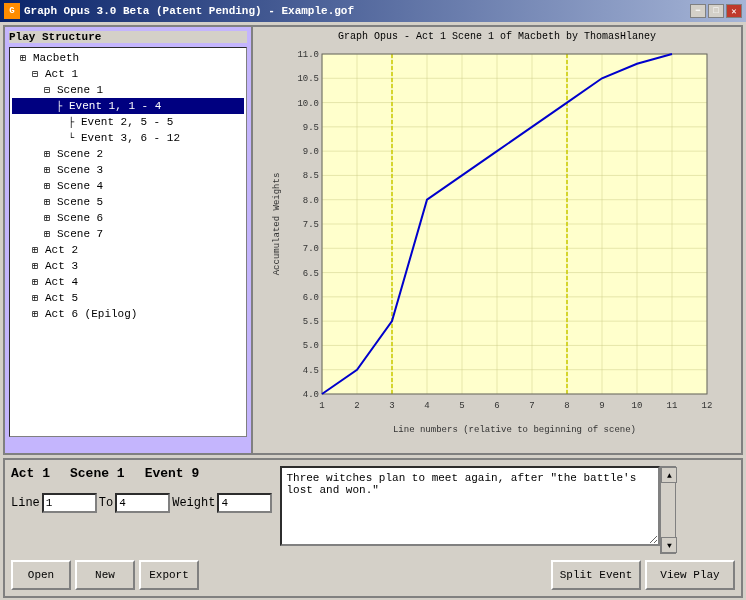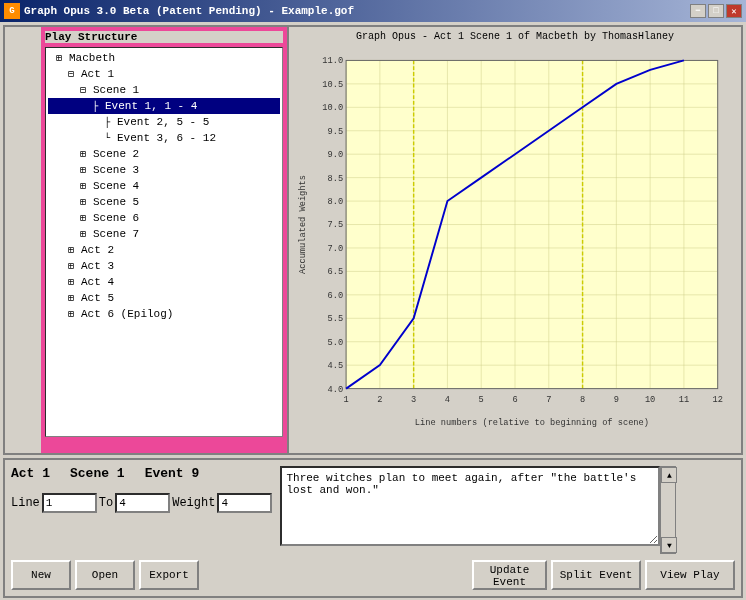--- a/index.html
+++ b/index.html
@@ -53,22 +53,21 @@
       height: 430px;
       border: 2px solid #808080;
       margin: 3px;
       background: #d4d0c8;
     }
     
     .left-panel {
       width: 248px;
       border-right: 2px solid #808080;
       padding: 4px;
-      background: #ec4899;
-      margin-left: 36px;
+      background: #c4b5fd;
     }
     .panel-title {
       font-size: 11px;
       font-weight: bold;
       margin-bottom: 4px;
       background: #d4d0c8;
     }
     .tree-container {
       background: #ffffff;
       border: 1px inset #808080;
@@ -390,22 +389,21 @@
       <div style="display:flex; gap:0;">
         <textarea class="event-text-area" id="event-text-area" readonly="" style="">Three witches plan to meet again, after "the battle's lost and won."</textarea>
         <div class="scrollbar-right">
           <div class="scroll-btn">▲</div>
           <div class="scroll-track"></div>
           <div class="scroll-btn">▼</div>
         </div>
       </div>
     </div>
     <div class="button-row">
+      <button class="win-button">Open</button>
       <button class="win-button">New</button>
-      <button class="win-button">Open</button>
       <button class="win-button">Export</button>
       <div style="flex:1;"></div>
-      <button class="win-button" style="min-width:75px;">Update<br>Event</button>
       <button class="win-button wider">Split Event</button>
       <button class="win-button wider">View Play</button>
     </div>
   </div>
 </div>
 
 </body></html>

